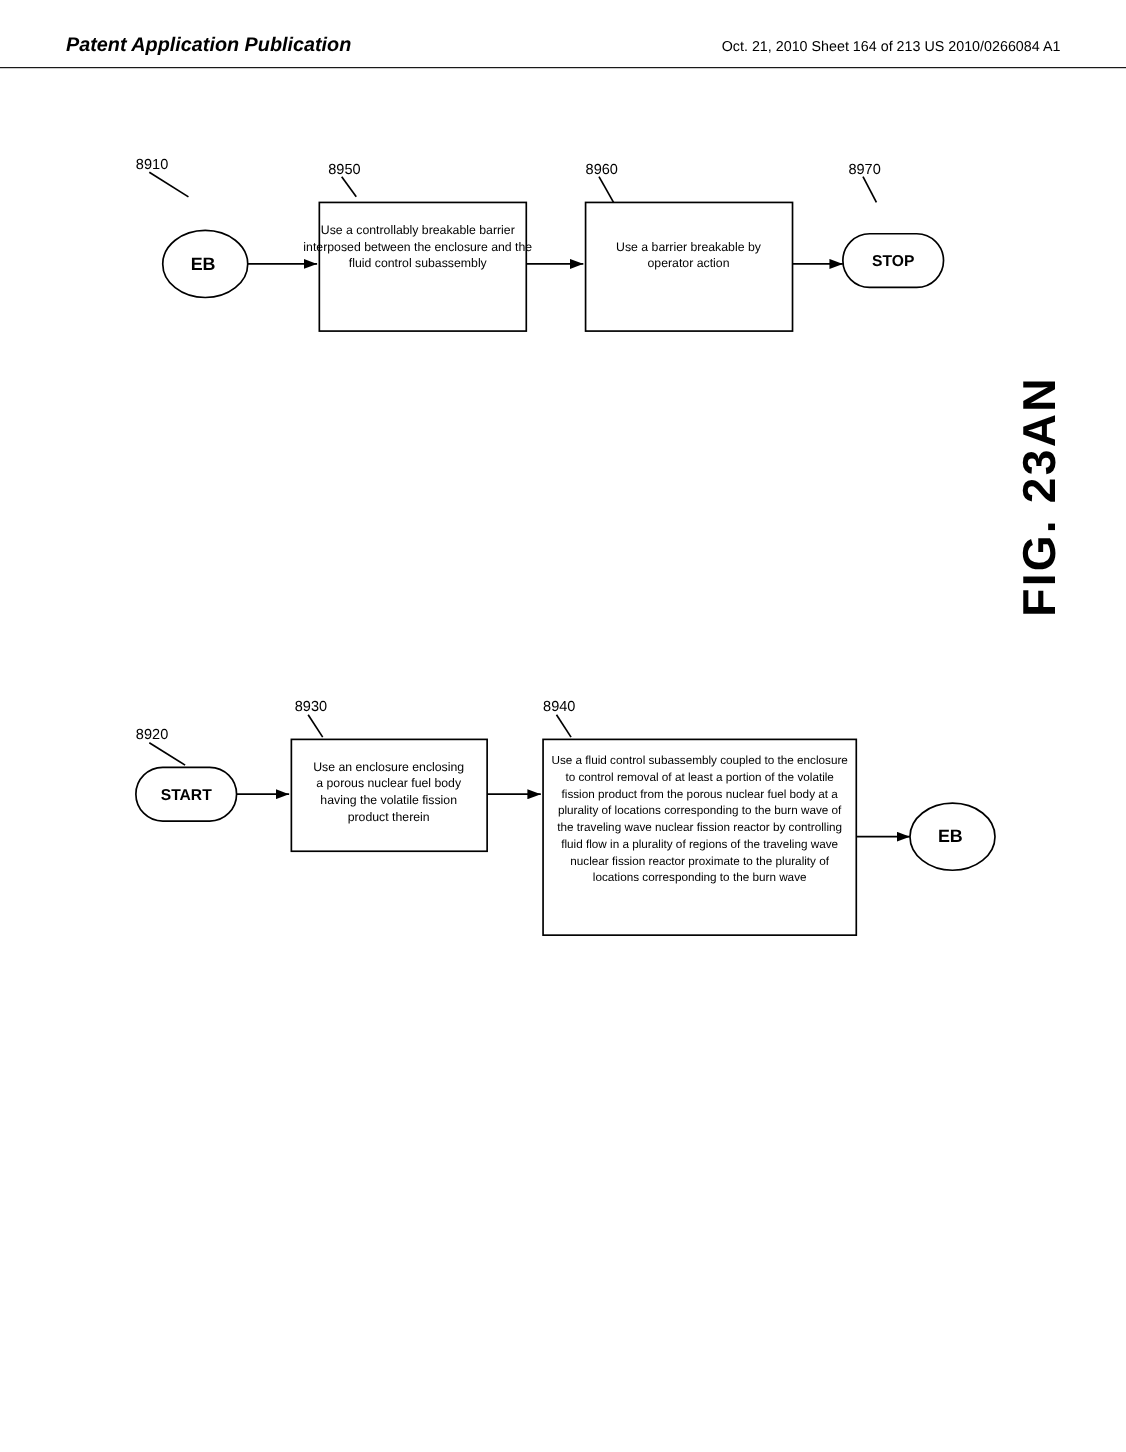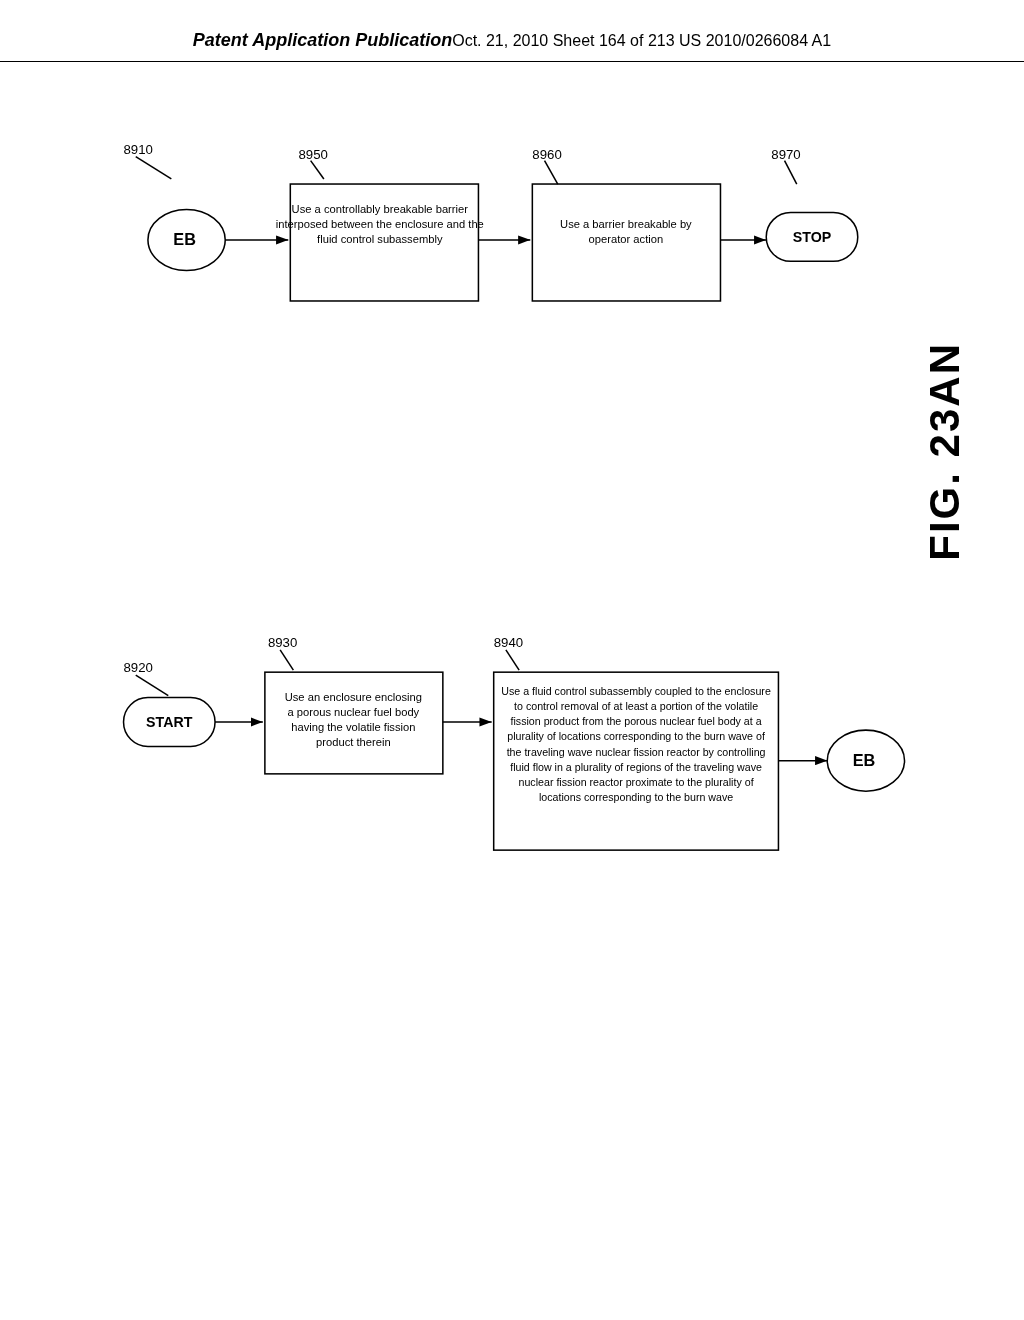--- a/index.html
+++ b/index.html
@@ -15,32 +15,32 @@
     .page {
       width: 1024px;
       min-height: 1320px;
       background: #fff;
       position: relative;
     }
 
     
     .header {
       display: flex;
-      justify-content: center;
+      justify-content: space-between;
       align-items: baseline;
       padding: 30px 60px 10px 60px;
       border-bottom: 1px solid #000;
     }
     .header-left {
       font-size: 18px;
       font-weight: bold;
       font-style: italic;
     }
     .header-right {
-      font-size: 16px;
+      font-size: 13px;
     }
 
     
     .diagram {
       position: relative;
       width: 100%;
       height: 1200px;
     }
 
     

